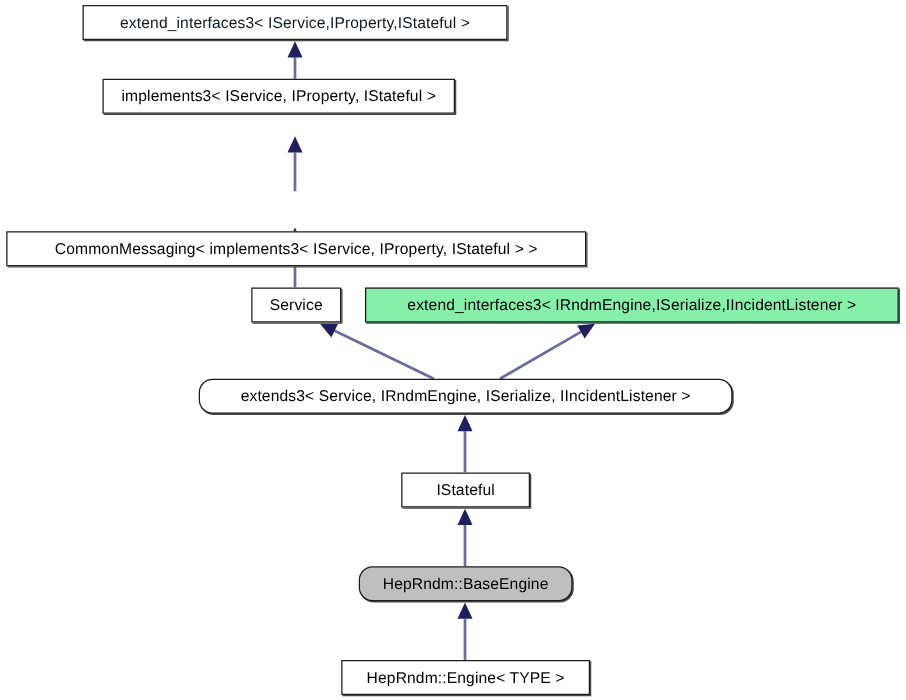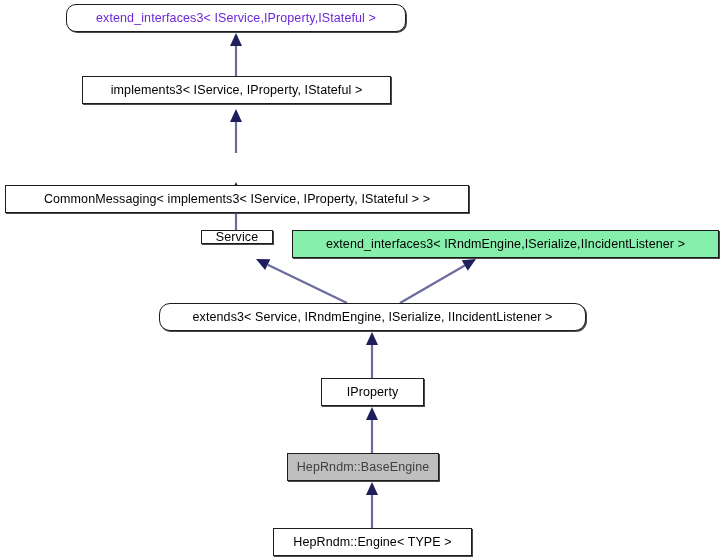--- a/index.html
+++ b/index.html
@@ -83,42 +83,42 @@
         <line x1="372" y1="453" x2="372" y2="420" stroke="#6b6b9e" stroke-width="2.2"></line>
         <polygon points="372,407 378,420 366,420" fill="#1f1f5e"></polygon>
       </g>
       <g>
         <line x1="372" y1="528" x2="372" y2="495" stroke="#6b6b9e" stroke-width="2.2"></line>
         <polygon points="372,482 378,495 366,495" fill="#1f1f5e"></polygon>
       </g>
     </svg>
 
   <div id="node-layer">
-      <div class="uml-node" style="left: 66px; top: 4px; width: 340px; height: 28px; border-color: rgb(28, 28, 28); background: rgb(255, 255, 255); color: #6d28d9; border-radius: 10px;">
+      <div class="uml-node" style="left: 66px; top: 4px; width: 340px; height: 28px; border-color: rgb(28, 28, 28); background: rgb(255, 255, 255); color: #0f172a;">
         <span class="node-label">extend_interfaces3&lt; IService,IProperty,IStateful &gt;</span>
       </div>
-      <div class="uml-node" style="left: 82px; top: 76px; width: 309px; height: 28px; border-color: rgb(28, 28, 28); background: rgb(255, 255, 255); color: rgb(0, 0, 0);">
+      <div class="uml-node" style="left: 82px; top: 63px; width: 282px; height: 28px; border-color: rgb(28, 28, 28); background: rgb(255, 255, 255); color: rgb(0, 0, 0);">
         <span class="node-label">implements3&lt; IService, IProperty, IStateful &gt;</span>
       </div>
       <div class="uml-node" style="left: 5px; top: 153px; width: 464px; height: 28px; border-color: rgb(28, 28, 28); background: rgb(255, 255, 255); color: rgb(0, 0, 0); margin-top: 32px;">
         <span class="node-label">CommonMessaging&lt; implements3&lt; IService, IProperty, IStateful &gt; &gt;</span>
       </div>
-      <div class="uml-node" style="left: 201px; top: 230px; width: 72px; height: 14px; border-color: rgb(28, 28, 28); background: rgb(255, 255, 255); color: rgb(0, 0, 0);">
+      <div class="uml-node" style="left: 201px; top: 230px; width: 72px; height: 28px; border-color: rgb(28, 28, 28); background: rgb(255, 255, 255); color: rgb(0, 0, 0);">
         <span class="node-label">Service</span>
       </div>
       <div class="uml-node" style="left: 292px; top: 230px; width: 427px; height: 28px; border-color: rgb(28, 28, 28); background: #86efac; color: rgb(0, 0, 0);">
         <span class="node-label">extend_interfaces3&lt; IRndmEngine,ISerialize,IIncidentListener &gt;</span>
       </div>
       <div class="uml-node" style="left: 159px; top: 303px; width: 427px; height: 28px; border-color: rgb(28, 28, 28); background: rgb(255, 255, 255); color: rgb(0, 0, 0); border-radius: 11px;">
         <span class="node-label">extends3&lt; Service, IRndmEngine, ISerialize, IIncidentListener &gt;</span>
       </div>
       <div class="uml-node" style="left: 321px; top: 378px; width: 103px; height: 28px; border-color: rgb(28, 28, 28); background: rgb(255, 255, 255); color: rgb(0, 0, 0);">
-        <span class="node-label">IProperty</span>
+        <span class="node-label">IStateful</span>
       </div>
-      <div class="uml-node highlight" style="left: 287px; top: 453px; width: 152px; height: 28px; border-color: rgb(28, 28, 28); background: rgb(191, 191, 191); color: #404040;">
+      <div class="uml-node highlight" style="left: 287px; top: 453px; width: 171px; height: 28px; border-color: rgb(28, 28, 28); background: rgb(191, 191, 191); color: #000000; border-radius: 11px;">
         <span class="node-label">HepRndm::BaseEngine</span>
       </div>
       <div class="uml-node" style="left: 273px; top: 528px; width: 199px; height: 28px; border-color: rgb(28, 28, 28); background: rgb(255, 255, 255); color: rgb(0, 0, 0);">
         <span class="node-label">HepRndm::Engine&lt; TYPE &gt;</span>
       </div>
     </div>
 
 </div>
 
 </body></html>

